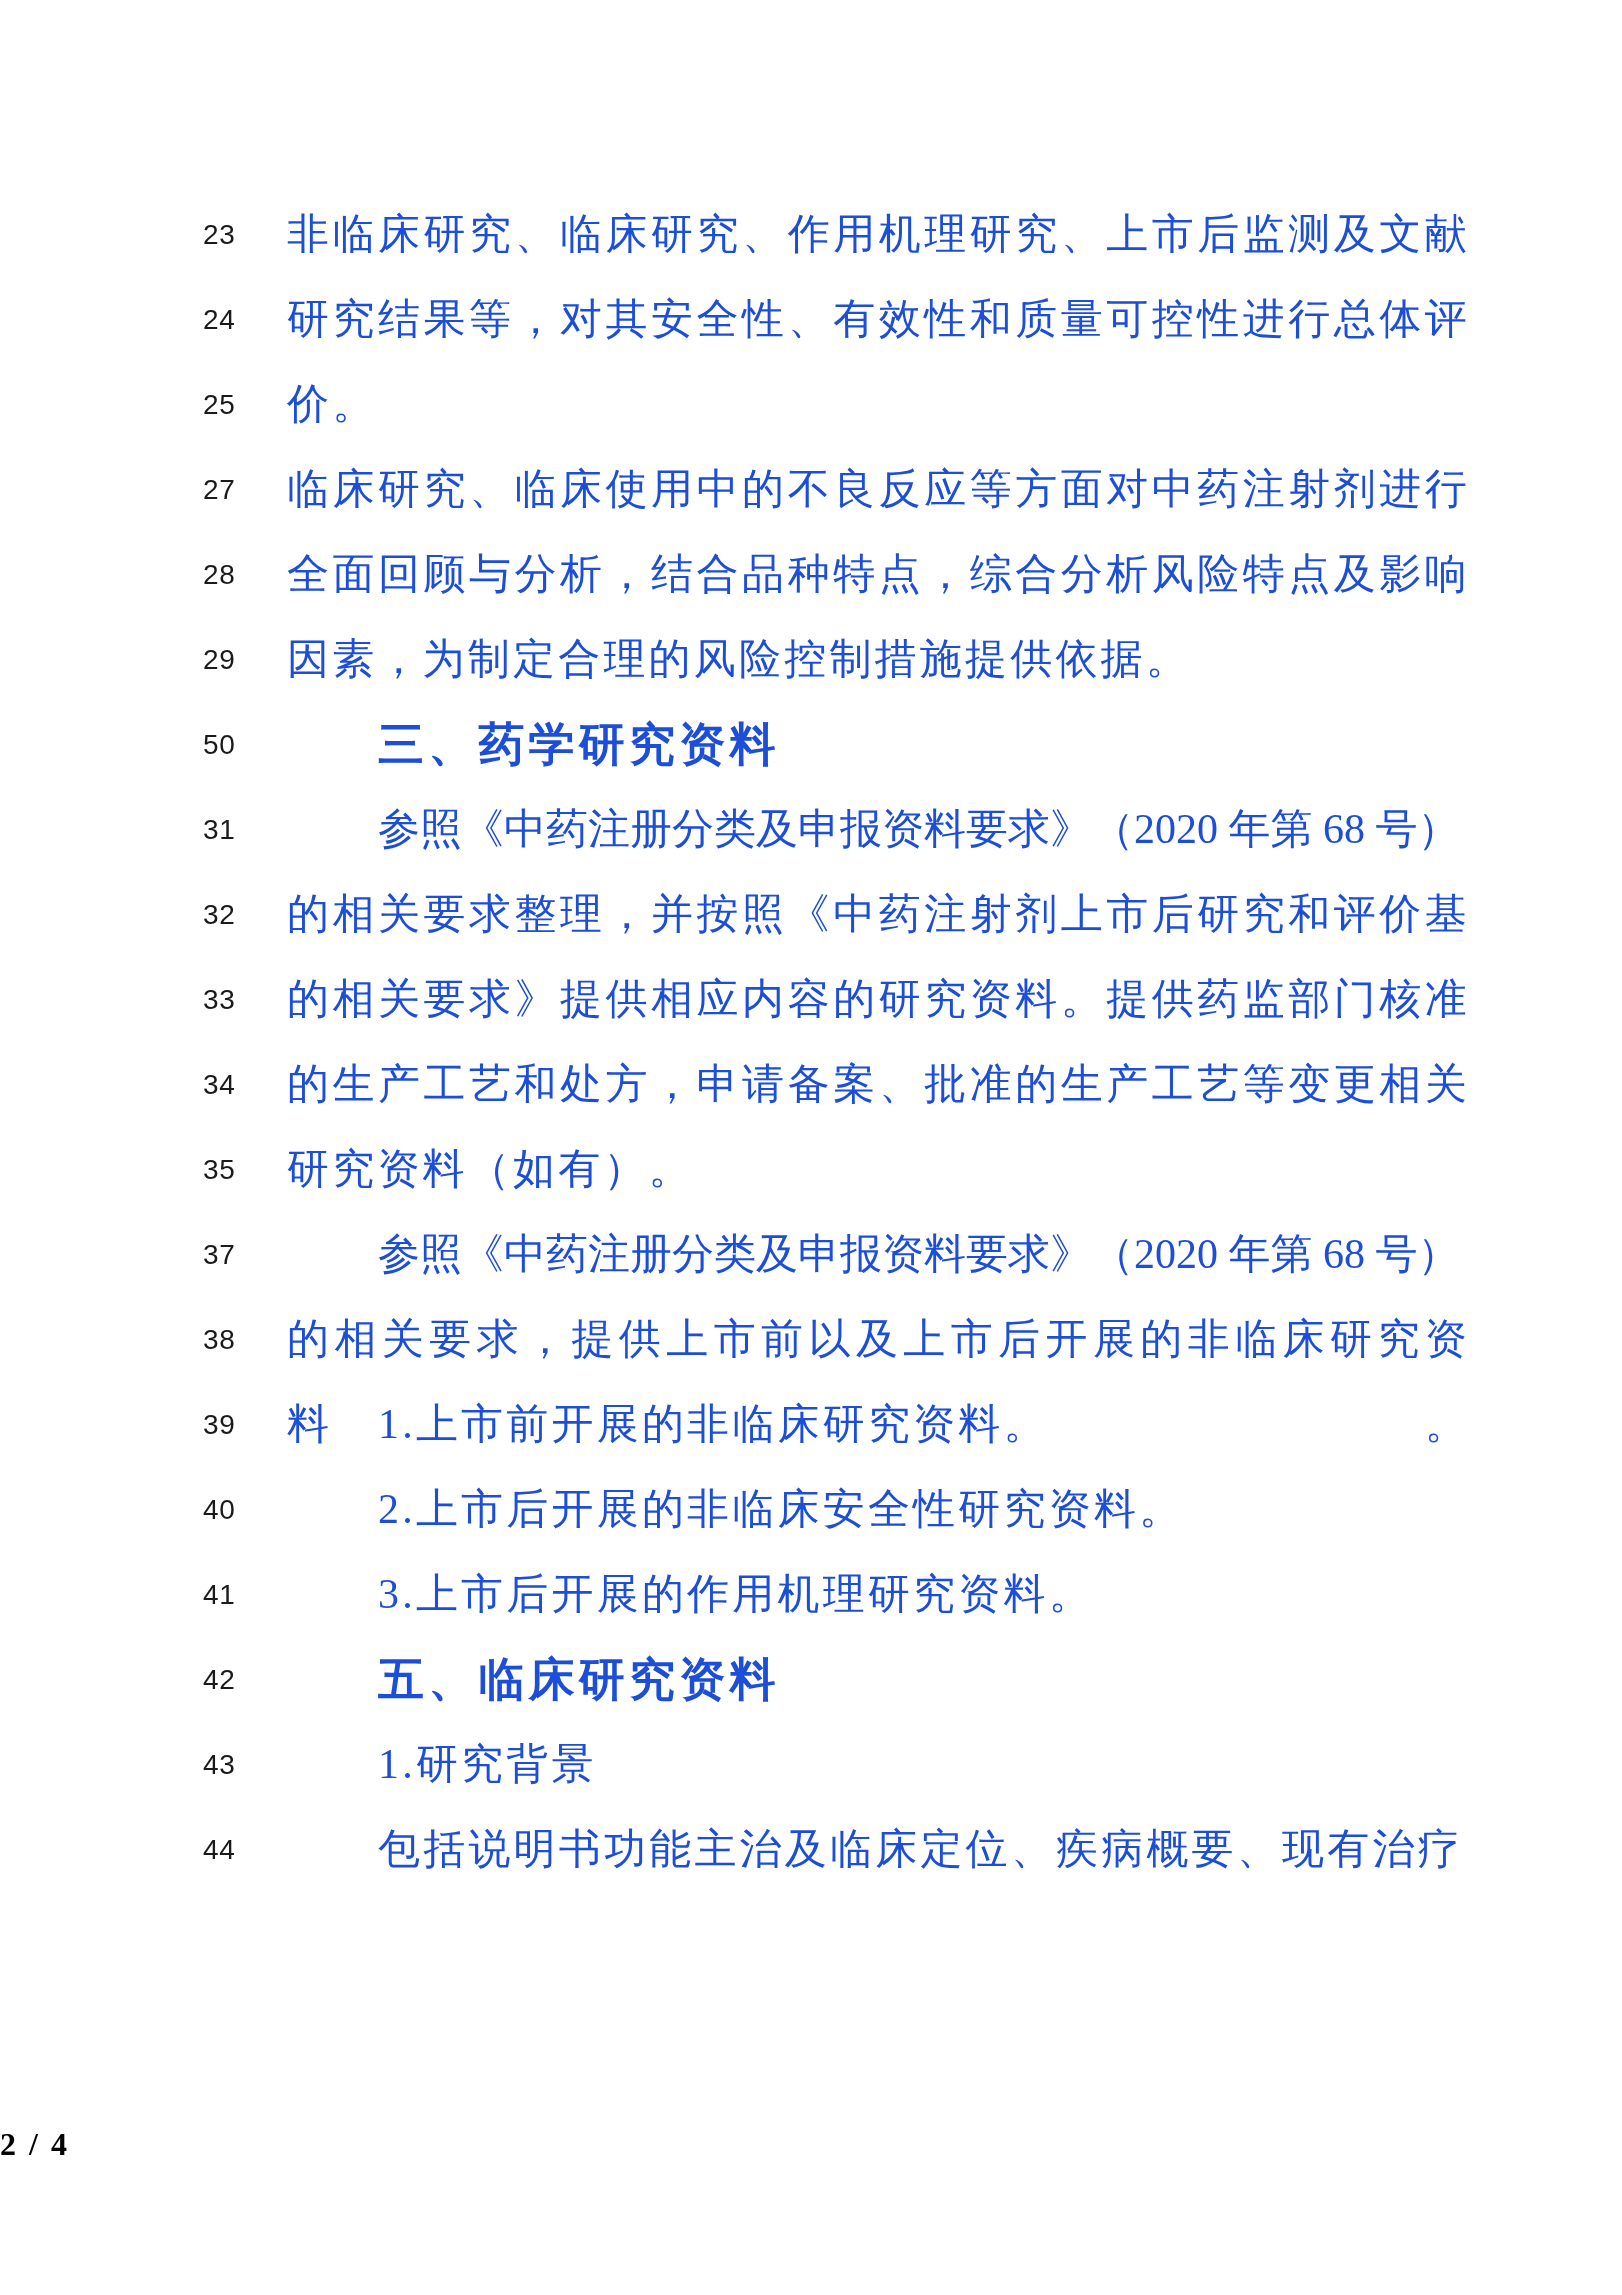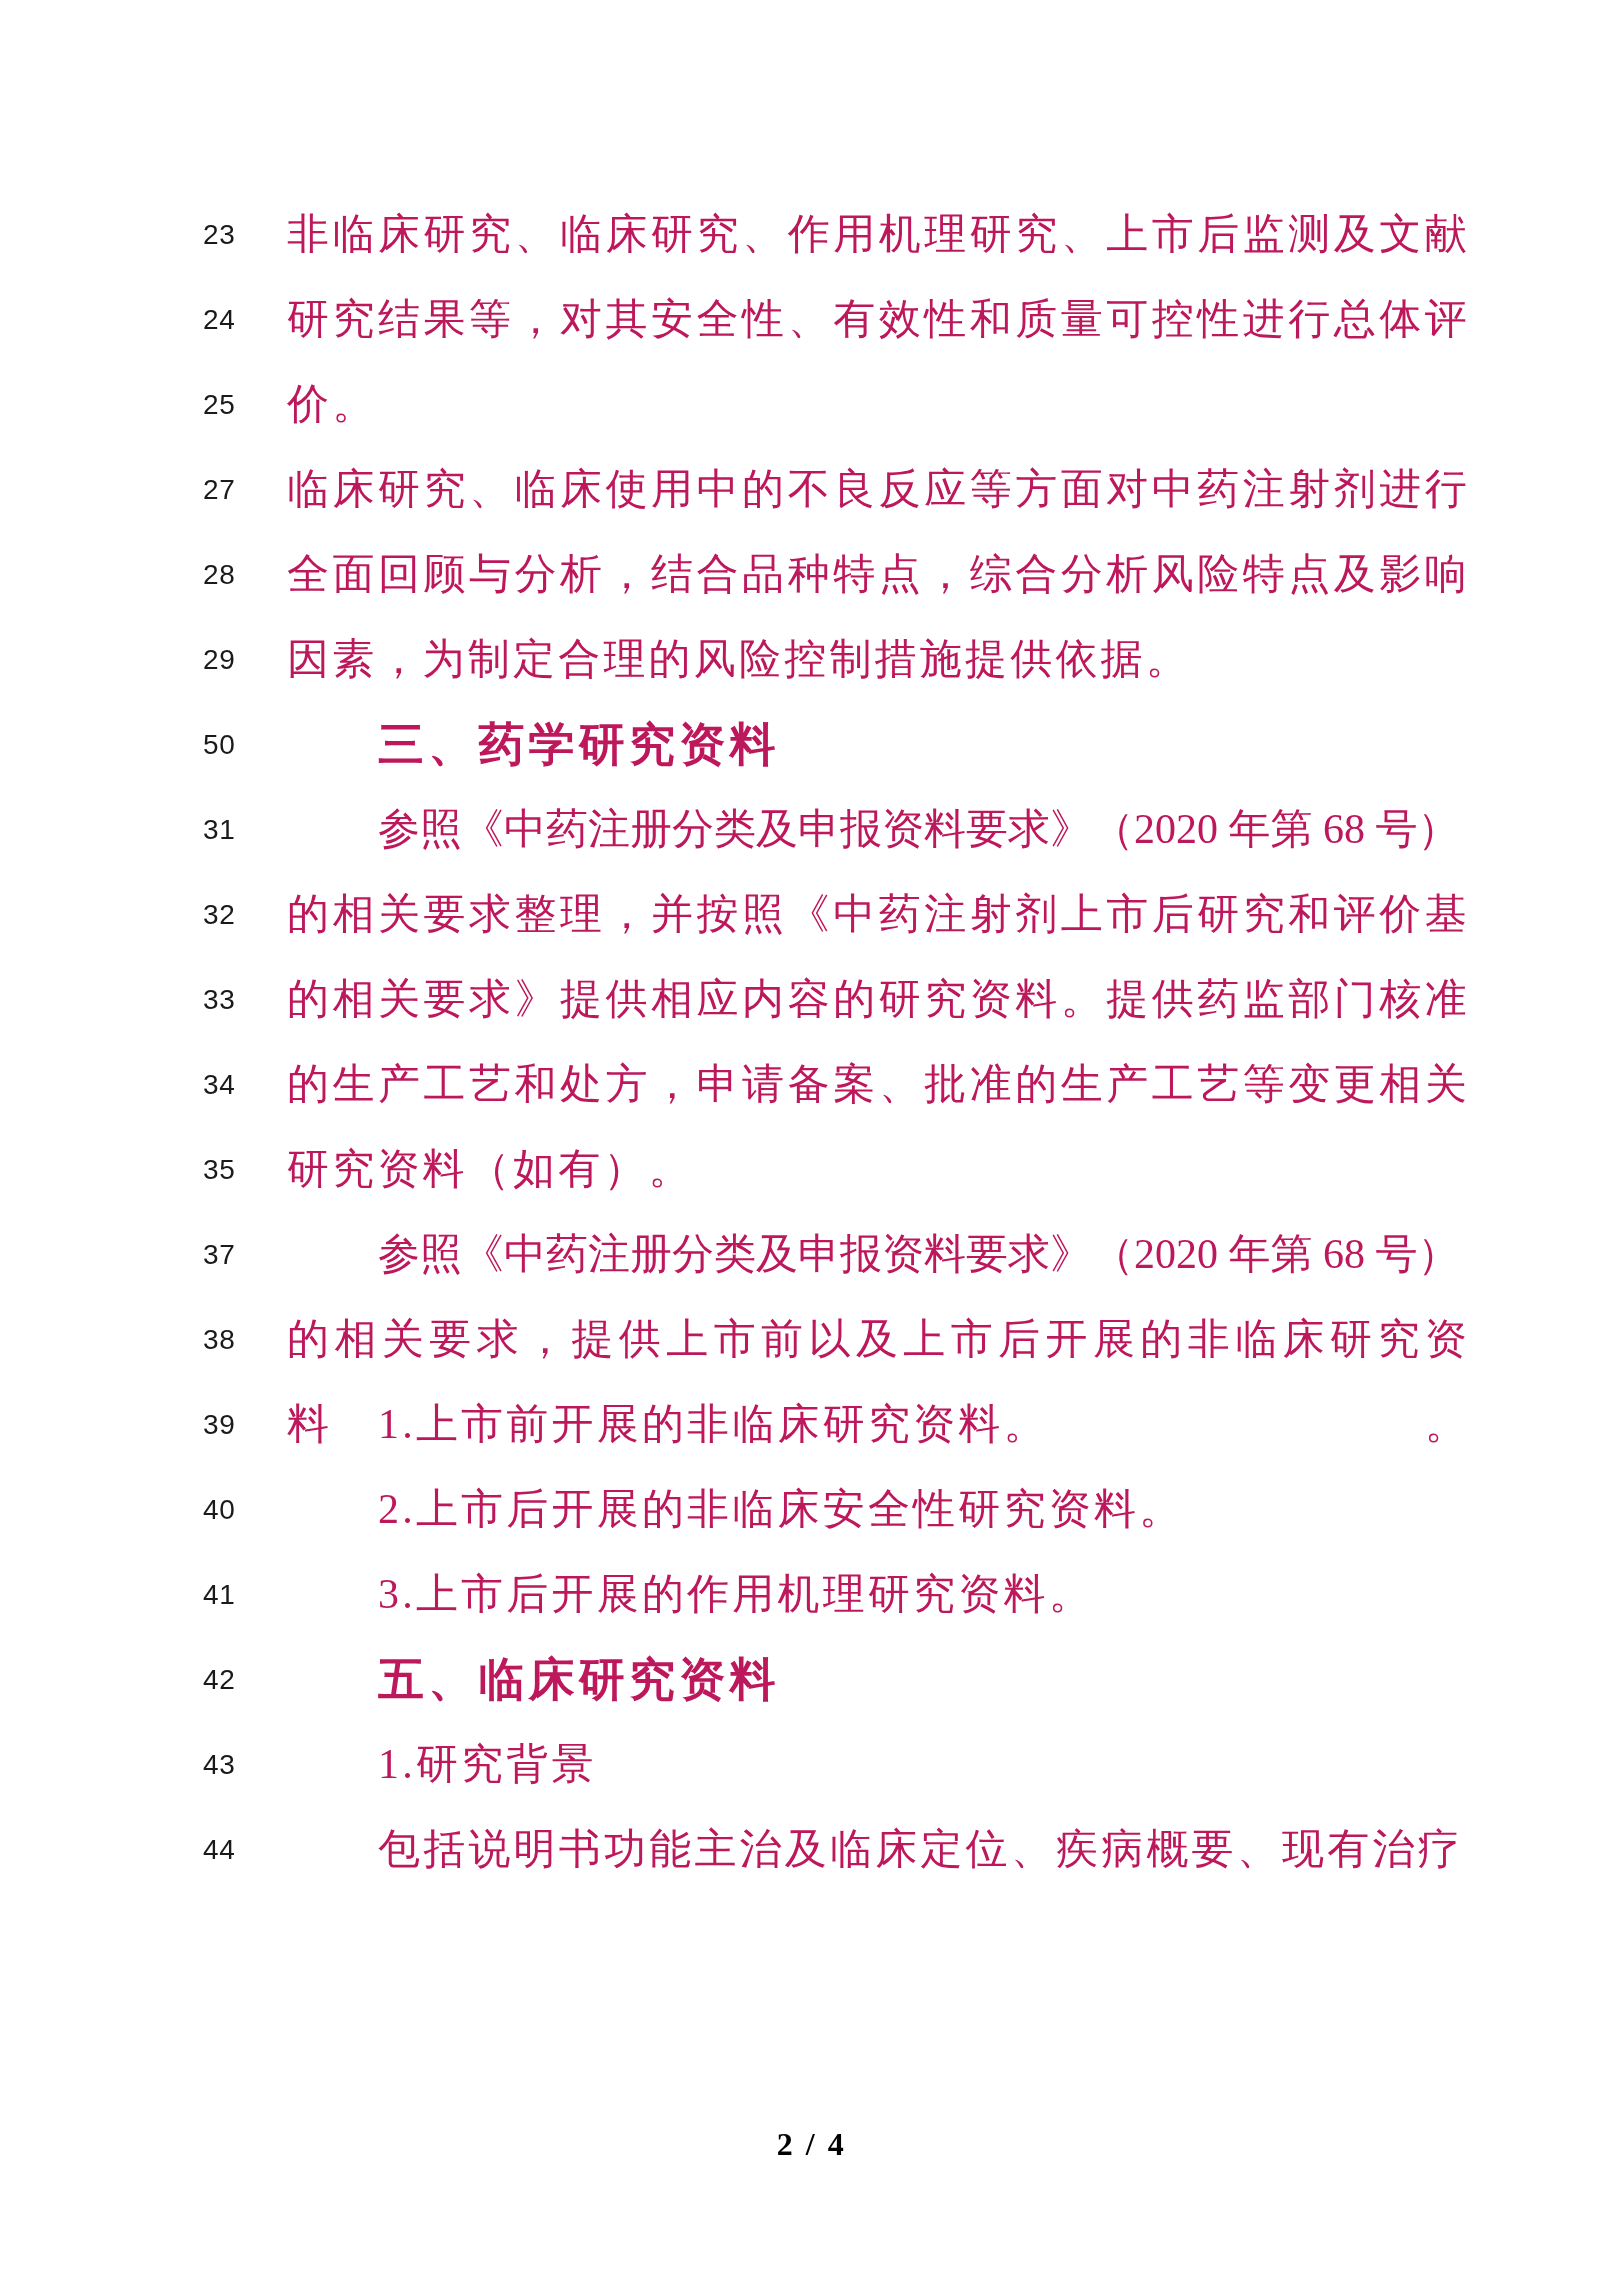--- a/index.html
+++ b/index.html
@@ -42,21 +42,21 @@
   }
   .line .text {
     display: block;
     margin-left: 247px;
     width: 1183px;
     height: 85px;
     line-height: 85px;
     font-size: 42px;
     letter-spacing: 3.2px;
     white-space: nowrap;
-    color: #be185d;
+    color: #1d4ed8;
   }
   .line.indent .text {
     text-indent: 91px;
   }
   .line.fill .text {
     white-space: normal;
     text-align: justify;
     text-align-last: justify;
   }
   .line.tight .text {
@@ -66,21 +66,21 @@
     font-family: "Liberation Sans", sans-serif;
     font-weight: 700;
     font-size: 46px;
     letter-spacing: 4.2px;
   }
   .footer {
     position: absolute;
     top: 2126px;
     left: 0;
     width: 100%;
-    text-align: center;
+    text-align: left;
     font-family: "Liberation Serif", serif;
     font-weight: 700;
     font-size: 32px;
     letter-spacing: 2.5px;
     color: #000000;
   }
 </style>
 </head>
 <body>
 

